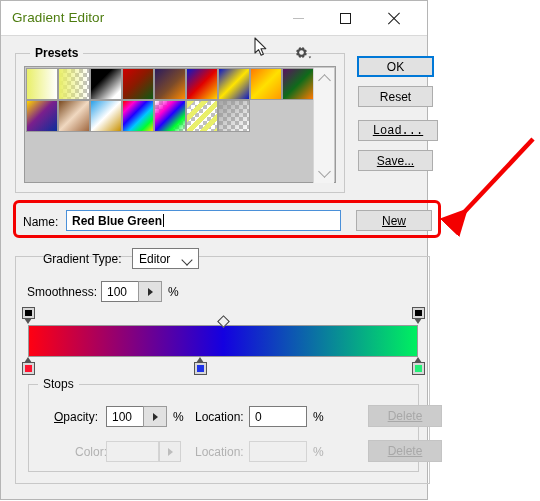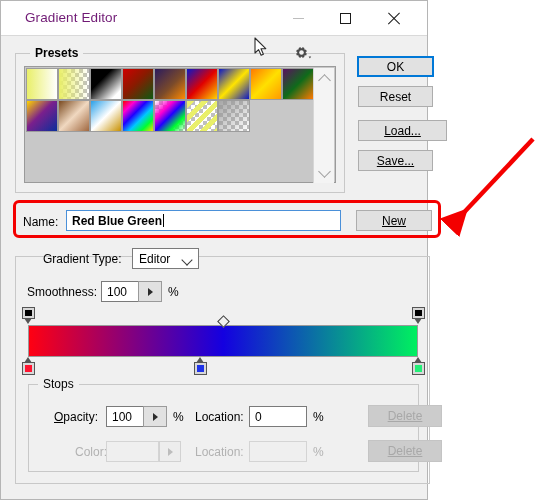--- a/index.html
+++ b/index.html
@@ -20,22 +20,22 @@
     border:1px solid #b5b5b5;
     box-sizing:border-box;
   }
   #titlebar{
     position:absolute;left:0;top:0;right:0;height:35px;
     background:#ffffff;
     border-bottom:1px solid #d9d9d9;
     box-sizing:border-box;
   }
   #title-text{
-    position:absolute;left:24px;top:9px;
-    font-size:13.5px;color:#701a75;
+    position:absolute;left:11px;top:9px;
+    font-size:13.5px;color:#4d7c0f;
     letter-spacing:.1px;
   }
   .win-btn{
     position:absolute;top:0;width:45px;height:34px;
     display:flex;align-items:center;justify-content:center;
     background:transparent;
   }
   #btn-min{left:275px;}
   #btn-max{left:322px;}
   #btn-close{left:370px;}
@@ -204,21 +204,21 @@
     background:#ededed;border:1px solid #d2d2d2;box-sizing:border-box;
     display:flex;align-items:center;justify-content:center;}
   #loc2-label{left:194px;top:444px;}
   #loc2-field{left:248px;top:440px;width:58px;height:21px;}
   #loc2-pct{left:312px;top:444px;}
   #del2-btn{left:335px;top:439px;width:74px;height:22px;}
 
   
   #ok-btn{left:356px;top:55px;width:77px;height:21px;}
   #reset-btn{left:357px;top:85px;width:75px;height:21px;}
-  #load-btn{left:357px;top:119px;width:89px;height:21px;}
+  #load-btn{left:357px;top:119px;width:80px;height:21px;font-family:Liberation Mono, monospace;}
   #save-btn{left:357px;top:149px;width:75px;height:21px;}
 
   
   #arrow{position:absolute;left:0;top:0;width:540px;height:501px;pointer-events:none;}
 
   
   #cursor{position:absolute;left:253px;top:36px;width:14px;height:20px;}
 </style>
 </head>
 <body>

